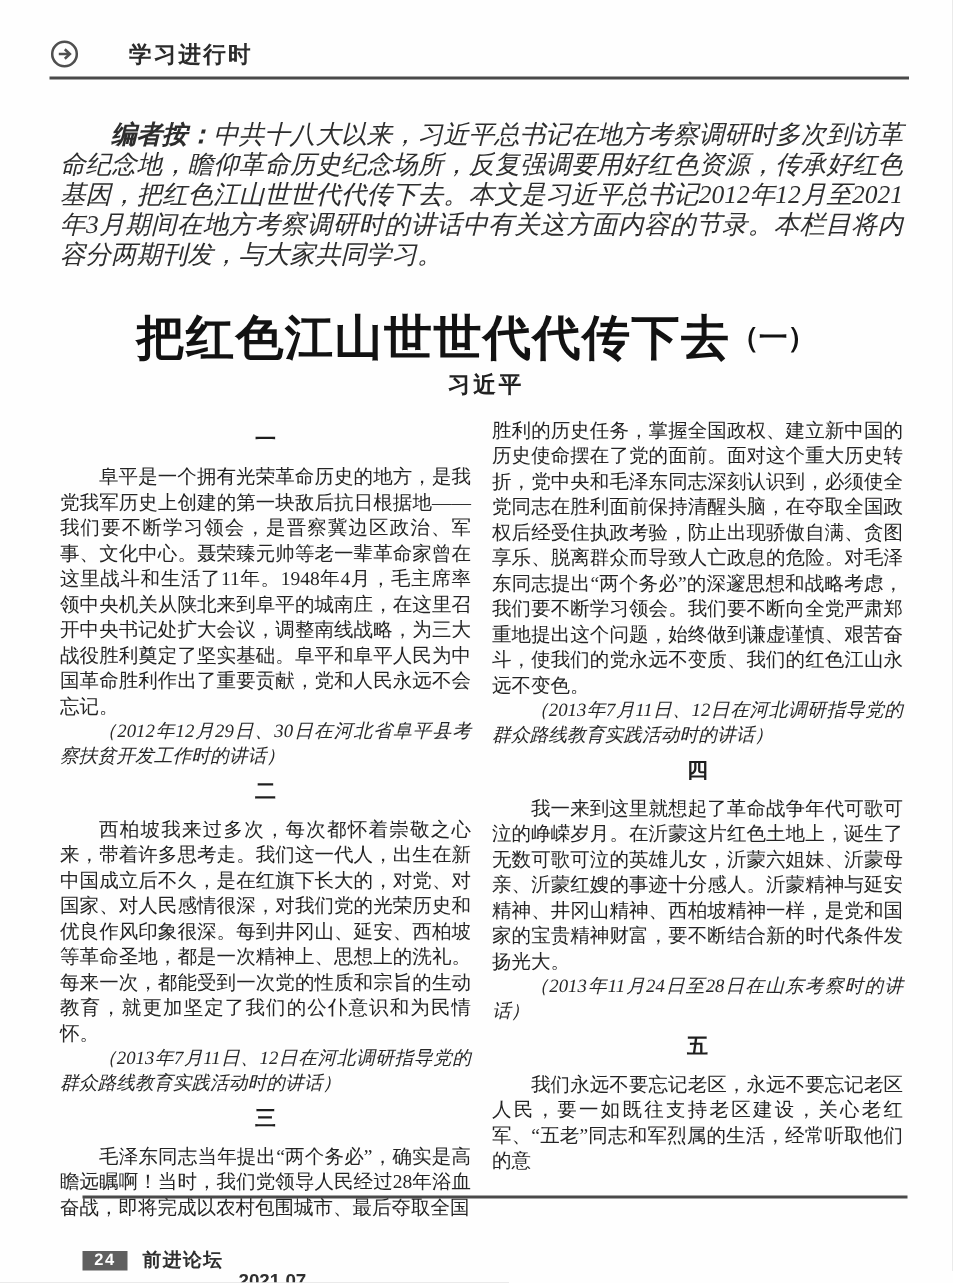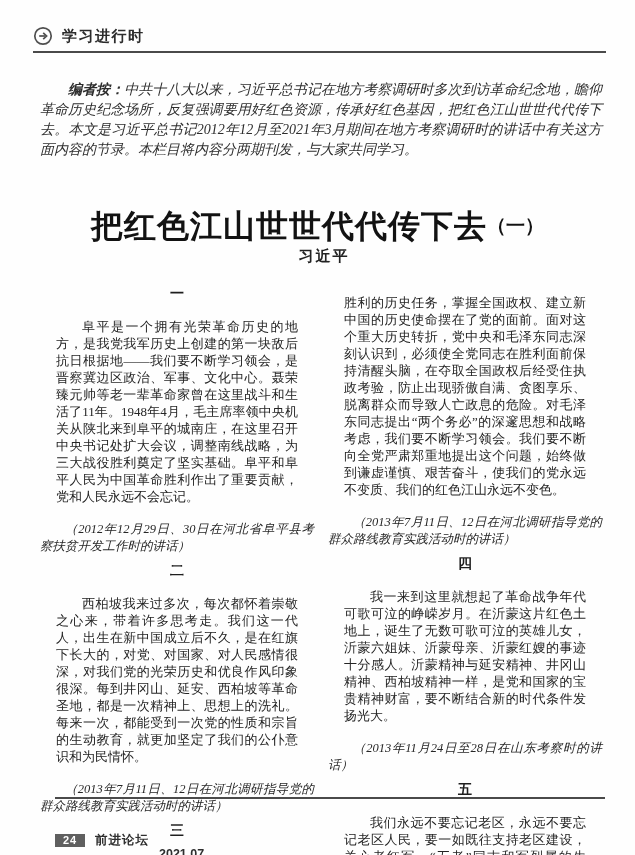--- a/index.html
+++ b/index.html
@@ -10,25 +10,25 @@
   }
   
   .col-head{
     position:absolute;top:26px;left:33px;right:29px;
     border-bottom:2px solid #4a4a4a;padding-bottom:5px;
     display:flex;align-items:center;gap:9px;
     font-family:"Liberation Sans",sans-serif;
   }
   .col-icon{width:20px;height:20px;display:inline-block;}
   .col-icon svg{display:block;}
-  .col-title{font-size:15px;font-weight:bold;color:#2b2b2b;letter-spacing:1.5px;}
+  .col-title{font-size:15px;font-weight:bold;color:#2b2b2b;letter-spacing:1.5px;margin-left:24px;}
   
   .editor-note{
     position:absolute;top:80px;left:40px;right:33px;
-    font-size:14px;line-height:20px;font-style:italic;
+    font-size:17px;line-height:20px;font-style:italic;
     text-align:justify;color:#2d2d2d;
   }
   .editor-note p{margin:0;text-indent:2em;}
   .editor-note .note-label{font-weight:bold;}
   
   .title{
     position:absolute;top:164px;left:0;right:0;margin:0;
     text-align:center;font-family:"Liberation Sans",sans-serif;
     font-size:32px;line-height:41px;font-weight:bold;color:#121212;
     letter-spacing:1px;
@@ -42,21 +42,21 @@
   .columns{
     position:absolute;top:278px;left:40px;right:33px;
     display:flex;gap:14px;
   }
   .col{width:274px;box-sizing:border-box;}
   .sec-head{
     text-align:center;font-weight:bold;font-size:14px;
     line-height:17px;margin:7px 0 7px;color:#1e1e1e;
   }
   .para{
-    margin:16px;text-indent:2em;text-align:justify;
+    margin:0;text-indent:2em;text-align:justify;
     font-size:13px;line-height:17px;color:#242424;
   }
   .para.cont{text-indent:0;}
   .citation{
     margin:0;text-indent:2em;text-align:justify;
     font-size:12.5px;line-height:17px;font-style:italic;color:#262626;
   }
   
   .footer{
     position:absolute;left:55px;right:30px;top:797px;

